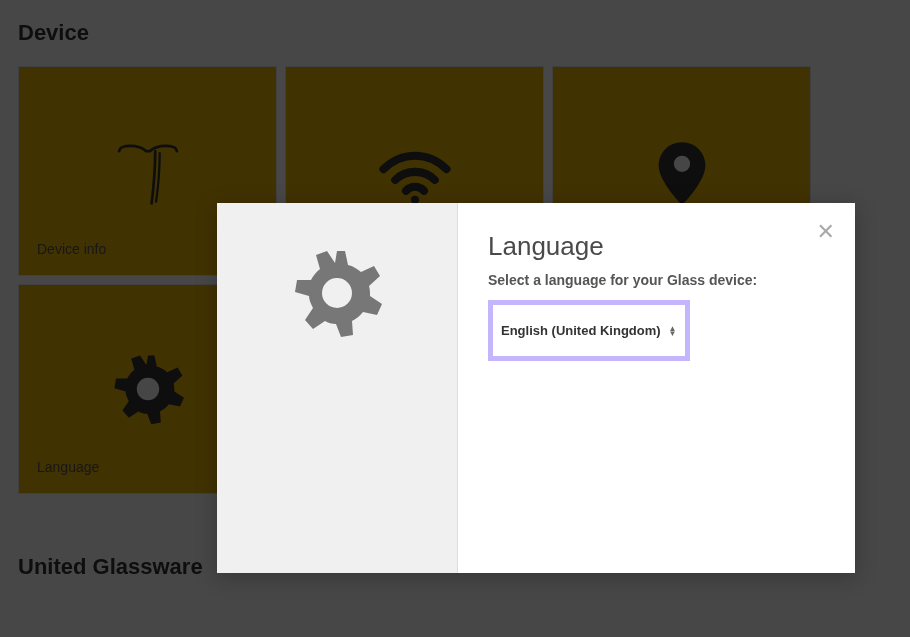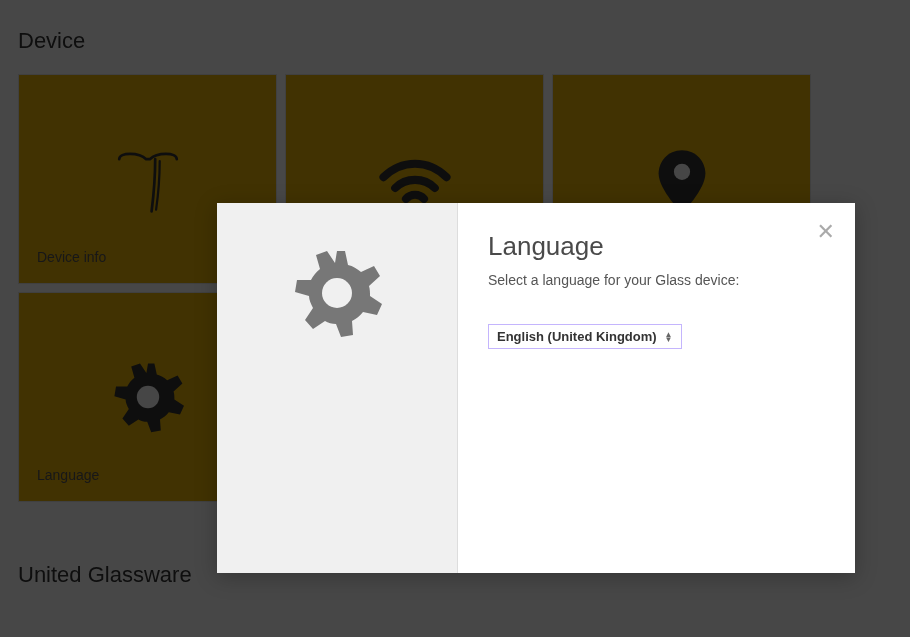--- a/index.html
+++ b/index.html
@@ -10,23 +10,23 @@
     height: 637px;
     overflow: hidden;
     position: relative;
     color: #333;
   }
   .page {
     padding: 0 18px;
   }
   .section-title {
     font-size: 22px;
-    font-weight: 400;
+    font-weight: 700;
     color: #333;
-    margin: 28px 0 20px 0;
+    margin: 20px 0 20px 0;
   }
   .cards {
     display: flex;
     gap: 8px;
     flex-wrap: wrap;
   }
   .card {
     width: 259px;
     height: 210px;
     border: 1px solid #e5e5e5;
@@ -83,37 +83,38 @@
   }
   .modal-title {
     font-size: 26px;
     color: #4a4a4a;
     font-weight: 400;
     margin-bottom: 10px;
   }
   .modal-subtitle {
     font-size: 14px;
     color: #555;
-    margin-bottom: 36px;
+    margin-bottom: 12px;
+    font-weight: bold;
   }
   .close-btn {
     position: absolute;
     top: 18px;
     right: 20px;
     font-size: 22px;
     color: #aaa;
     cursor: pointer;
     line-height: 1;
   }
   .select-wrap {
     display: inline-flex;
     align-items: center;
-    border: 1px solid #c4b5fd;
+    border: 5px solid #c4b5fd;
     background: #fff;
-    padding: 4px 8px;
+    padding: 18px 8px;
     font-size: 13px;
     color: #333;
     font-weight: 700;
     cursor: pointer;
   }
   .select-wrap .stepper {
     margin-left: 8px;
     display: flex;
     flex-direction: column;
     line-height: 5px;

